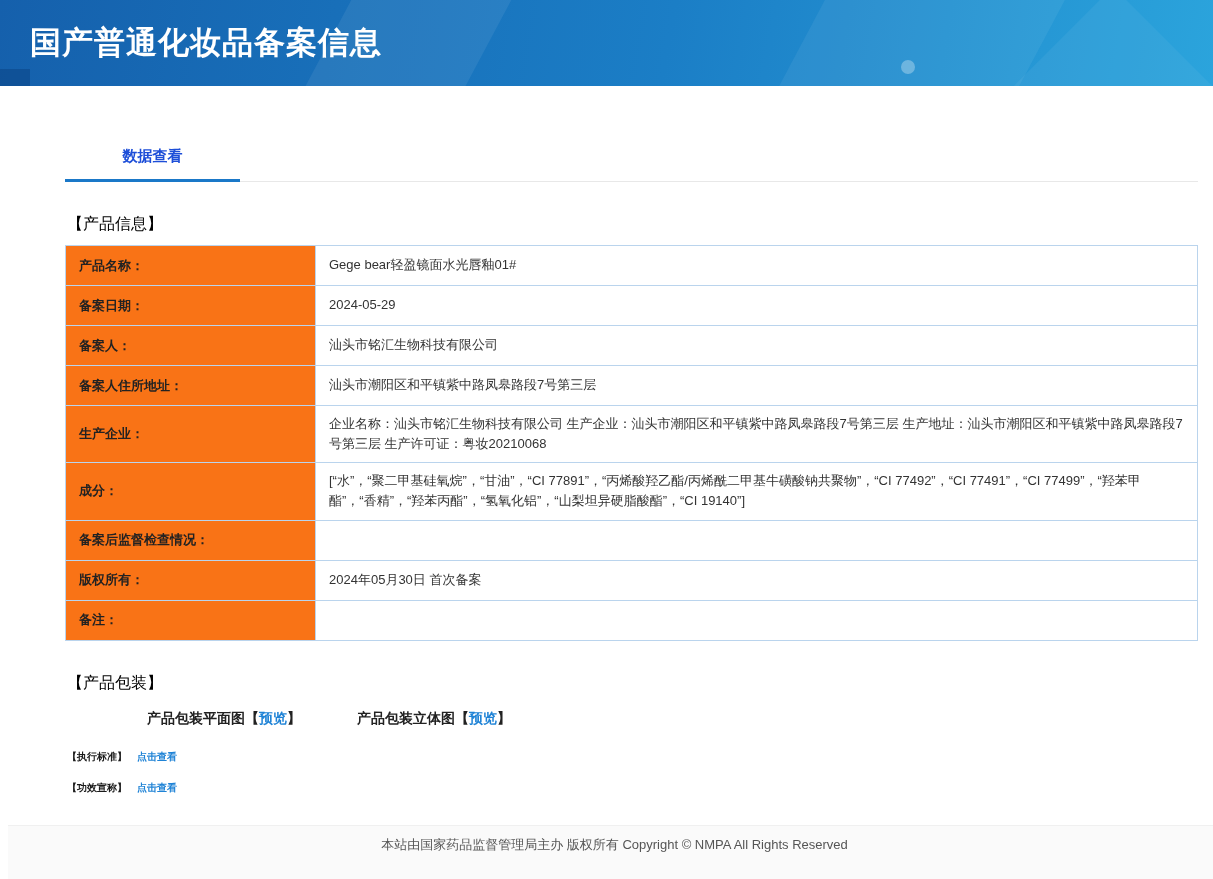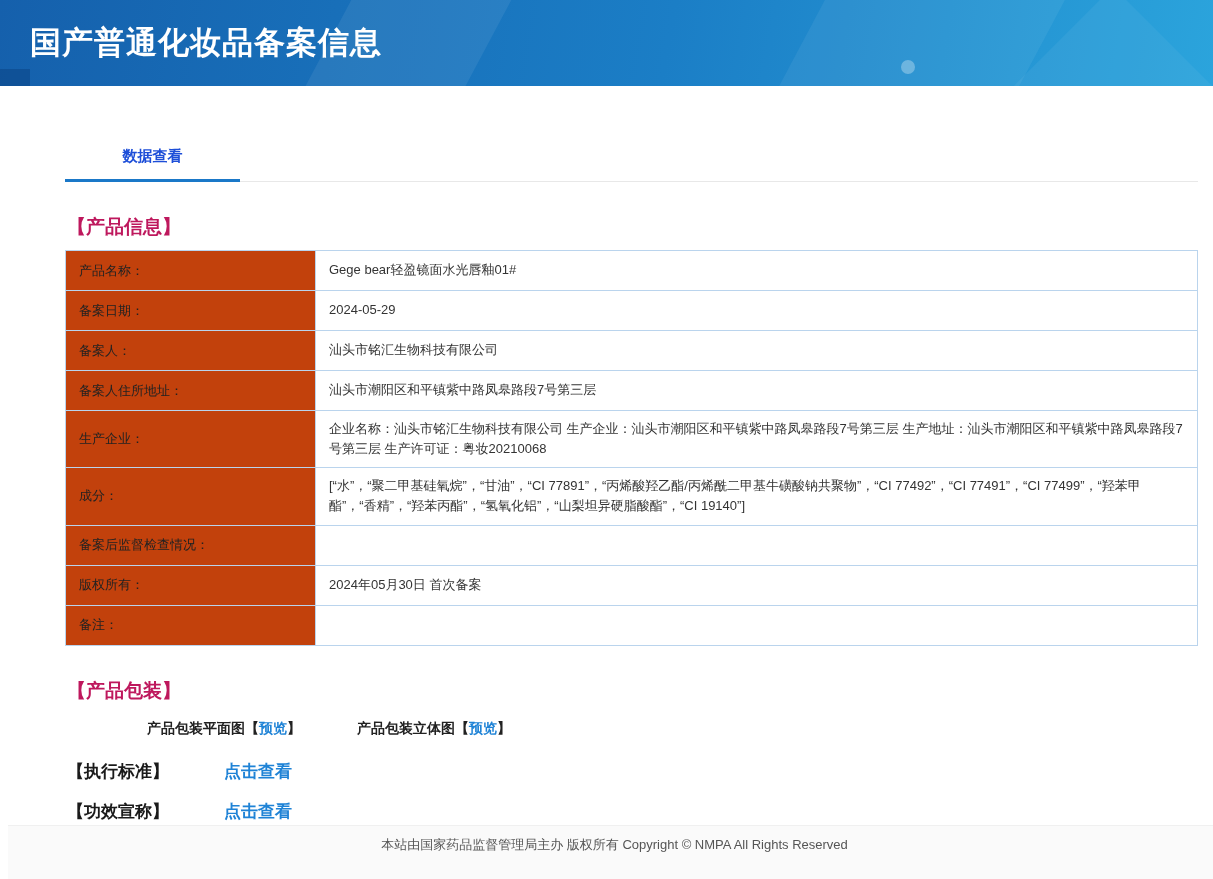--- a/index.html
+++ b/index.html
@@ -34,35 +34,35 @@
   .content { padding: 52px 15px 0 65px; }
 
   .tabbar { border-bottom: 1px solid #e8e8e8; }
   .tab {
     display: inline-block; width: 175px; text-align: center;
     font-size: 15px; font-weight: bold; color: #1d4ed8;
     padding: 9px 0 13px; cursor: pointer;
     border-bottom: 3px solid #1a78c8; margin-bottom: -1px;
   }
 
-  .section-title { font-size: 19px; font-weight: bold; color: #be185d; margin: 32px 0 10px 2px; }
+  .section-title { font-size: 16px; font-weight: normal; color: #000000; margin: 32px 0 10px 2px; }
 
   .info-table { width: 100%; border-collapse: collapse; border: 1px solid #9fc3e6; font-size: 13px; table-layout: fixed; }
   .info-table td { border: 1px solid #bad4ed; padding: 8px 13px; height: 40px; vertical-align: middle; }
-  td.cell-label { width: 250px; background: #c2410c; font-weight: normal; color: #222; }
+  td.cell-label { width: 250px; background: #f97316; font-weight: bold; color: #222; }
   td.cell-value { color: #333; line-height: 1.55; word-break: break-all; }
 
   .pkg-row { margin: 16px 0 0 82px; font-size: 14px; color: #222; }
   .pkg-item { font-weight: bold; }
   .pkg-item + .pkg-item { margin-left: 52px; }
 
   a.link { color: #1f83d6; text-decoration: none; cursor: pointer; font-weight: bold; }
   .pkg-item a.link { font-weight: bold; }
 
-  .extra-row { margin: 0 0 0 2px; padding-top: 17px; font-size: 17px; display: flex; align-items: flex-start; gap: 45px; }
+  .extra-row { margin: 0 0 0 2px; padding-top: 17px; font-size: 10px; display: flex; align-items: flex-start; }
   .extra-label { font-weight: bold; color: #1a1a1a; }
   .extra-row a.link { margin-left: 10px; }
   .extra-row-first { padding-top: 22px; }
 
   
   .footer {
     position: absolute; left: 8px; bottom: 0; width: 100%;
     background: #fafafa; border-top: 1px solid #f0f0f0;
     height: 54px; line-height: 38px; text-align: center;
     font-size: 13px; color: #555;

